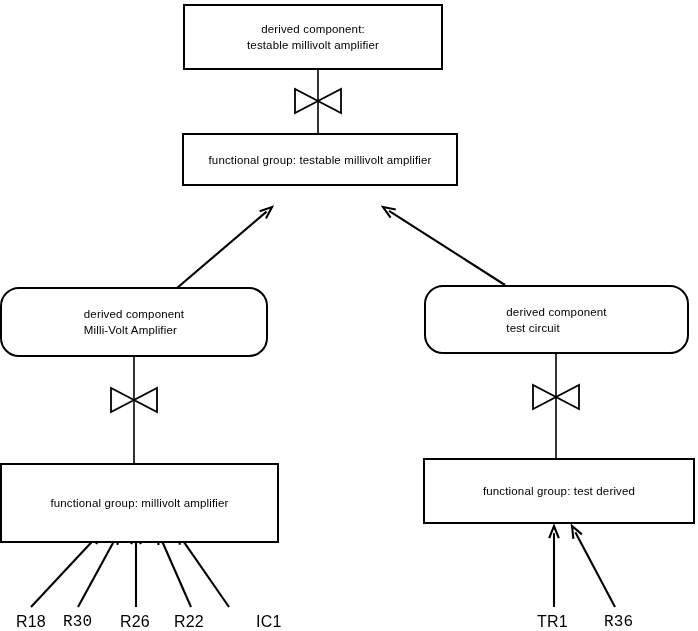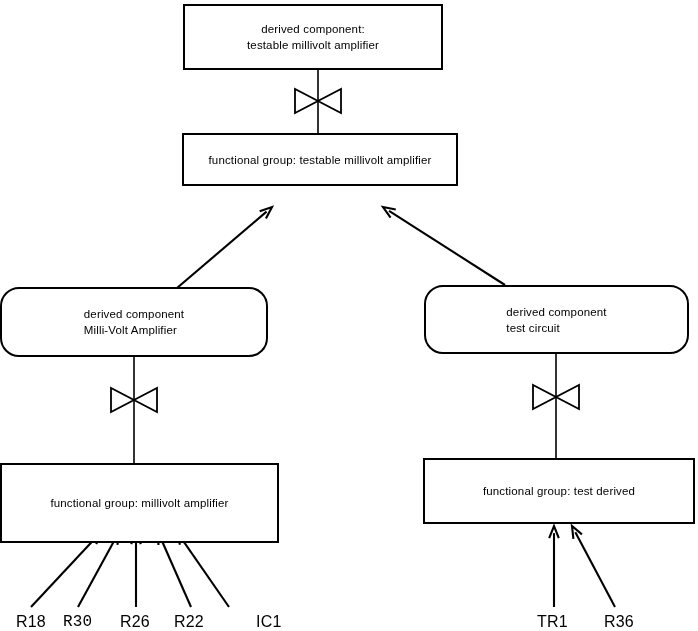--- a/index.html
+++ b/index.html
@@ -138,15 +138,15 @@
         <div class="node-text">functional group: test derived</div>
       </div>
     </div>
   <div id="label-layer">
       <div class="leaf-label" style="left: 16px; top: 613px;">R18</div>
       <div class="leaf-label" style="left: 63px; top: 613px; font-family: Liberation Mono, monospace;">R30</div>
       <div class="leaf-label" style="left: 120px; top: 613px;">R26</div>
       <div class="leaf-label" style="left: 166px; top: 613px; margin-left: 8px;">R22</div>
       <div class="leaf-label" style="left: 212px; top: 613px; margin-left: 44px;">IC1</div>
       <div class="leaf-label" style="left: 537px; top: 613px;">TR1</div>
-      <div class="leaf-label" style="left: 604px; top: 613px;">R36</div>
+      <div class="leaf-label" style="left: 604px; top: 613px; font-family: Liberation Mono, monospace;">R36</div>
     </div>
 </div>
 
 </body></html>

